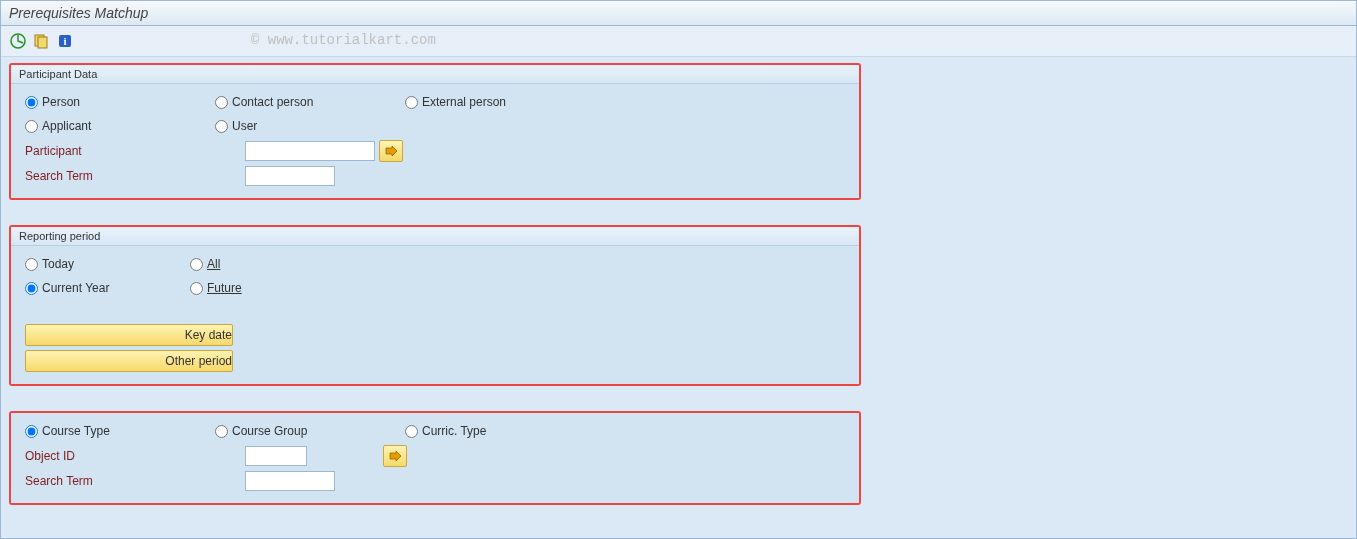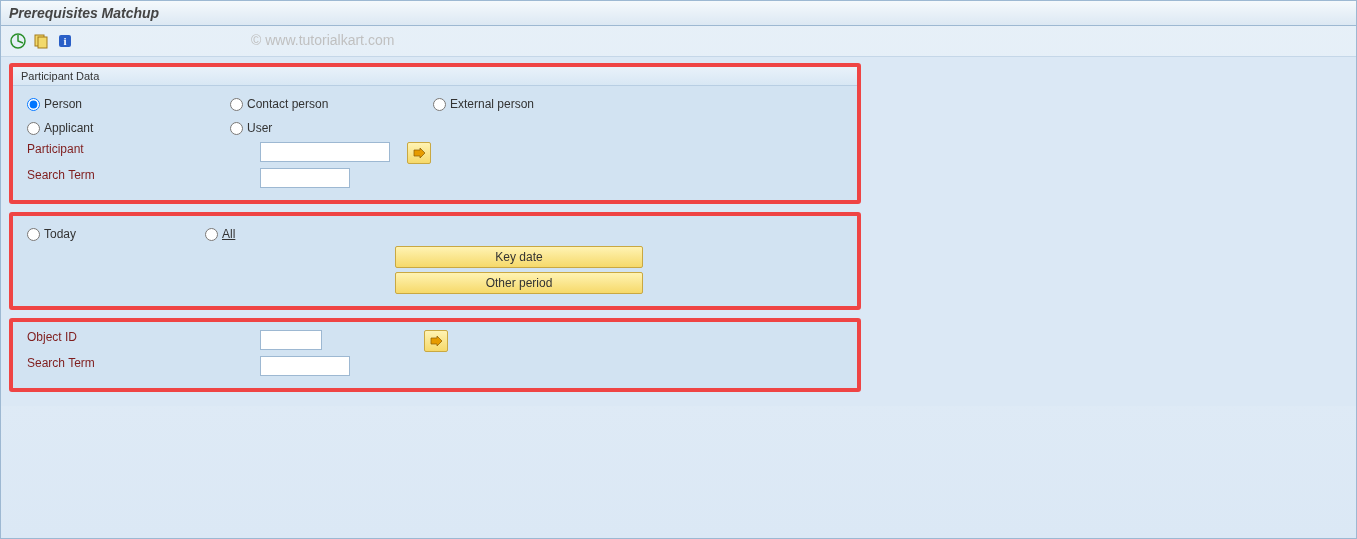--- a/index.html
+++ b/index.html
@@ -17,65 +17,65 @@
       background: linear-gradient(to bottom, #e7f0f8, #dbe8f5);
       width: 100%;
       height: 100%;
     }
     .title-bar {
       background: linear-gradient(to bottom, #f5f9fc, #dce8f3);
       border-bottom: 1px solid #9db8d2;
       padding: 4px 8px;
       font-size: 14px;
       font-style: italic;
-      font-weight: bold;
+      font-weight: normal;
       color: #444;
     }
     .toolbar {
       padding: 6px 8px;
       border-bottom: 1px solid #c5d7e8;
       position: relative;
     }
     .toolbar-icon {
       display: inline-block;
       width: 18px;
       height: 18px;
       vertical-align: middle;
       margin-right: 2px;
       cursor: pointer;
     }
     .content {
       padding: 6px 8px;
       background: #dbe8f5;
     }
     .groupbox {
-      border: 4px solid #ef4444;
+      border: 2px solid #ef4444;
       border-radius: 3px;
-      margin-bottom: 8px;
+      margin-bottom: 25px;
       width: 852px;
       background: #d2e3f2;
     }
     .group-title {
       background: linear-gradient(to bottom, #e9f2fa, #d8e7f4);
       border-bottom: 1px solid #b8cee3;
       padding: 3px 8px;
       font-size: 11px;
       color: #333;
     }
     .group-body {
       padding: 8px 14px;
       background: #d2e3f2;
     }
     input[type=radio] { vertical-align: middle; margin-right: 4px; }
     input[type=checkbox] { vertical-align: middle; margin-right: 4px; }
     .radio-row, .input-row {
       display: flex;
+      align-items: center;
       margin-bottom: 4px;
       min-height: 20px;
-      gap: 13px;
     }
     .radio-cell { display: flex; align-items: center; }
     .col-1 { width: 190px; }
     .col-2 { width: 190px; }
     .col-3 { width: 220px; }
     .label-col { width: 220px; color: #7f1d1d; }
     .text-input {
       border: 1px solid #9db8d2;
       background: #fff;
       height: 20px;
@@ -92,44 +92,45 @@
       border: 1px solid #c9a842;
       border-radius: 2px;
       display: inline-flex;
       align-items: center;
       justify-content: center;
       cursor: pointer;
       margin-left: 4px;
       vertical-align: middle;
     }
     .btn-wide {
-      width: 248px;
+      width: 208px;
       height: 22px;
       background: linear-gradient(to bottom, #fff3b3, #f6d96a);
       border: 1px solid #c9a842;
       border-radius: 2px;
-      text-align: center;
+      text-align: right;
       line-height: 20px;
       cursor: pointer;
       margin-bottom: 4px;
       font-size: 12px;
       color: #333;
     }
     .reporting-grid {
       display: flex;
+      flex-direction: column;
     }
     .reporting-buttons { padding-top: 22px; }
     .watermark {
       position: absolute;
       left: 250px;
       top: 6px;
       font-size: 14px;
       color: #c0c0c0;
       pointer-events: none;
-      font-family: Liberation Sans, sans-serif;
+      font-family: Liberation Mono, monospace;
     }
     .checkbox-standalone {
       padding: 20px 6px;
     }
     label { cursor: pointer; }
     .rp-col-1 { width: 165px; }
     .rp-col-2 { width: 190px; text-decoration: underline; }
   </style>
 </head>
 <body>
@@ -192,42 +193,62 @@
           </span>
         </div>
         <div class="input-row">
           <div class="label-col">Search Term</div>
           <input class="text-input w-90" type="text" value="" style="">
         </div>
       </div>
     </div>
 
     <div class="groupbox">
+      <div class="group-title">Reporting period</div>
       <div class="group-body">
         <div class="reporting-grid">
           <div>
             <div class="radio-row">
               <div class="radio-cell rp-col-1">
                 <label><input type="radio" name="rp" style=""><span>Today</span></label>
               </div>
               <div class="radio-cell rp-col-2">
                 <label><input type="radio" name="rp" style=""><span>All</span></label>
               </div>
             </div>
+            <div class="radio-row">
+              <div class="radio-cell rp-col-1">
+                <label><input type="radio" name="rp" checked="" style=""><span>Current Year</span></label>
+              </div>
+              <div class="radio-cell rp-col-2">
+                <label><input type="radio" name="rp" style=""><span>Future</span></label>
+              </div>
+            </div>
           </div>
           <div class="reporting-buttons">
             <div class="btn-wide">Key date</div>
             <div class="btn-wide">Other period</div>
           </div>
         </div>
       </div>
     </div>
 
     <div class="groupbox">
       <div class="group-body">
+        <div class="radio-row">
+          <div class="radio-cell col-1">
+            <label><input type="radio" name="cs" checked="" style=""><span>Course Type</span></label>
+          </div>
+          <div class="radio-cell col-2">
+            <label><input type="radio" name="cs" style=""><span>Course Group</span></label>
+          </div>
+          <div class="radio-cell col-3">
+            <label><input type="radio" name="cs" style=""><span>Curric. Type</span></label>
+          </div>
+        </div>
         <div class="input-row">
           <div class="label-col">Object ID</div>
           <input class="text-input w-68" type="text" value="" style="">
           <span style="width:72px; display:inline-block;"></span>
           <span class="btn-icon">
             <svg width="14" height="14" viewBox="0 0 14 14">
                 <path d="M2 4 L8 4 L8 2 L13 7 L8 12 L8 10 L2 10 Z" fill="#e69b00" stroke="#8a5a00" stroke-width="0.7"></path>
               </svg>
           </span>
         </div>

